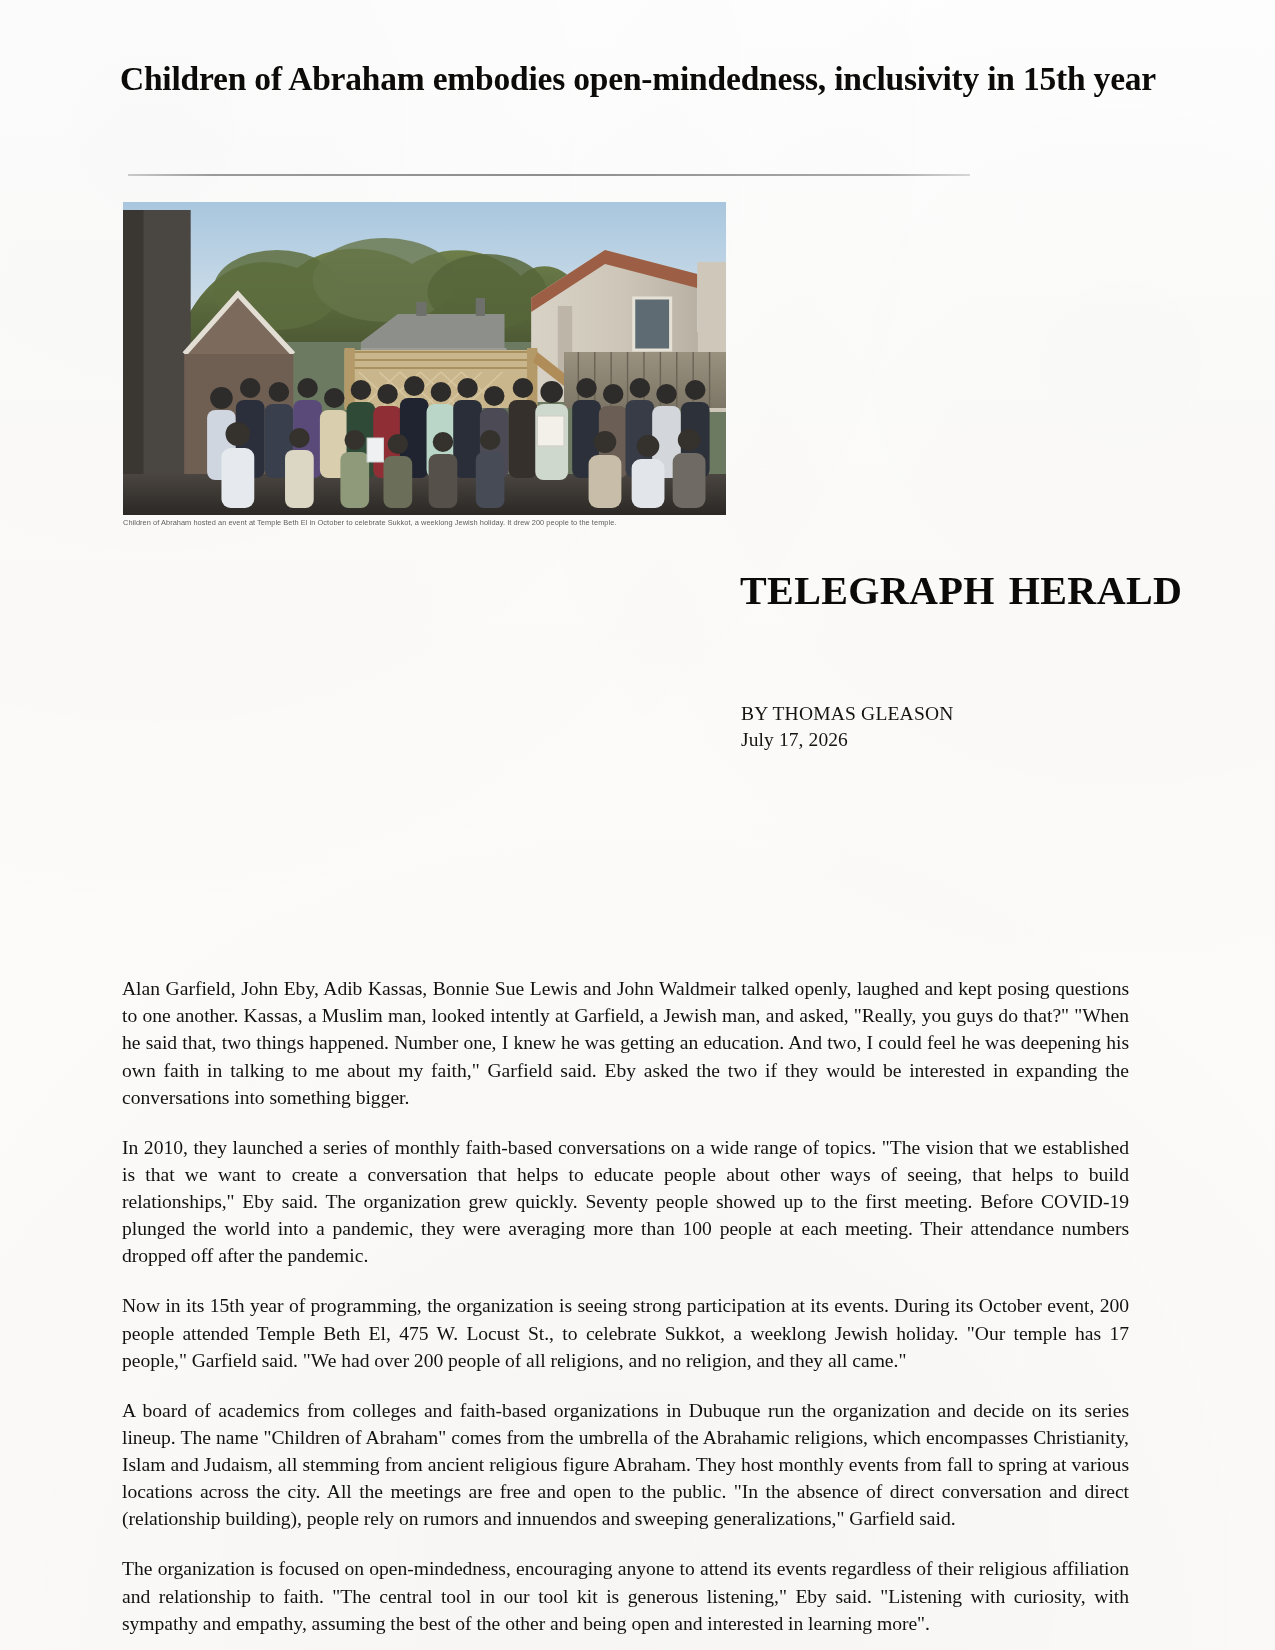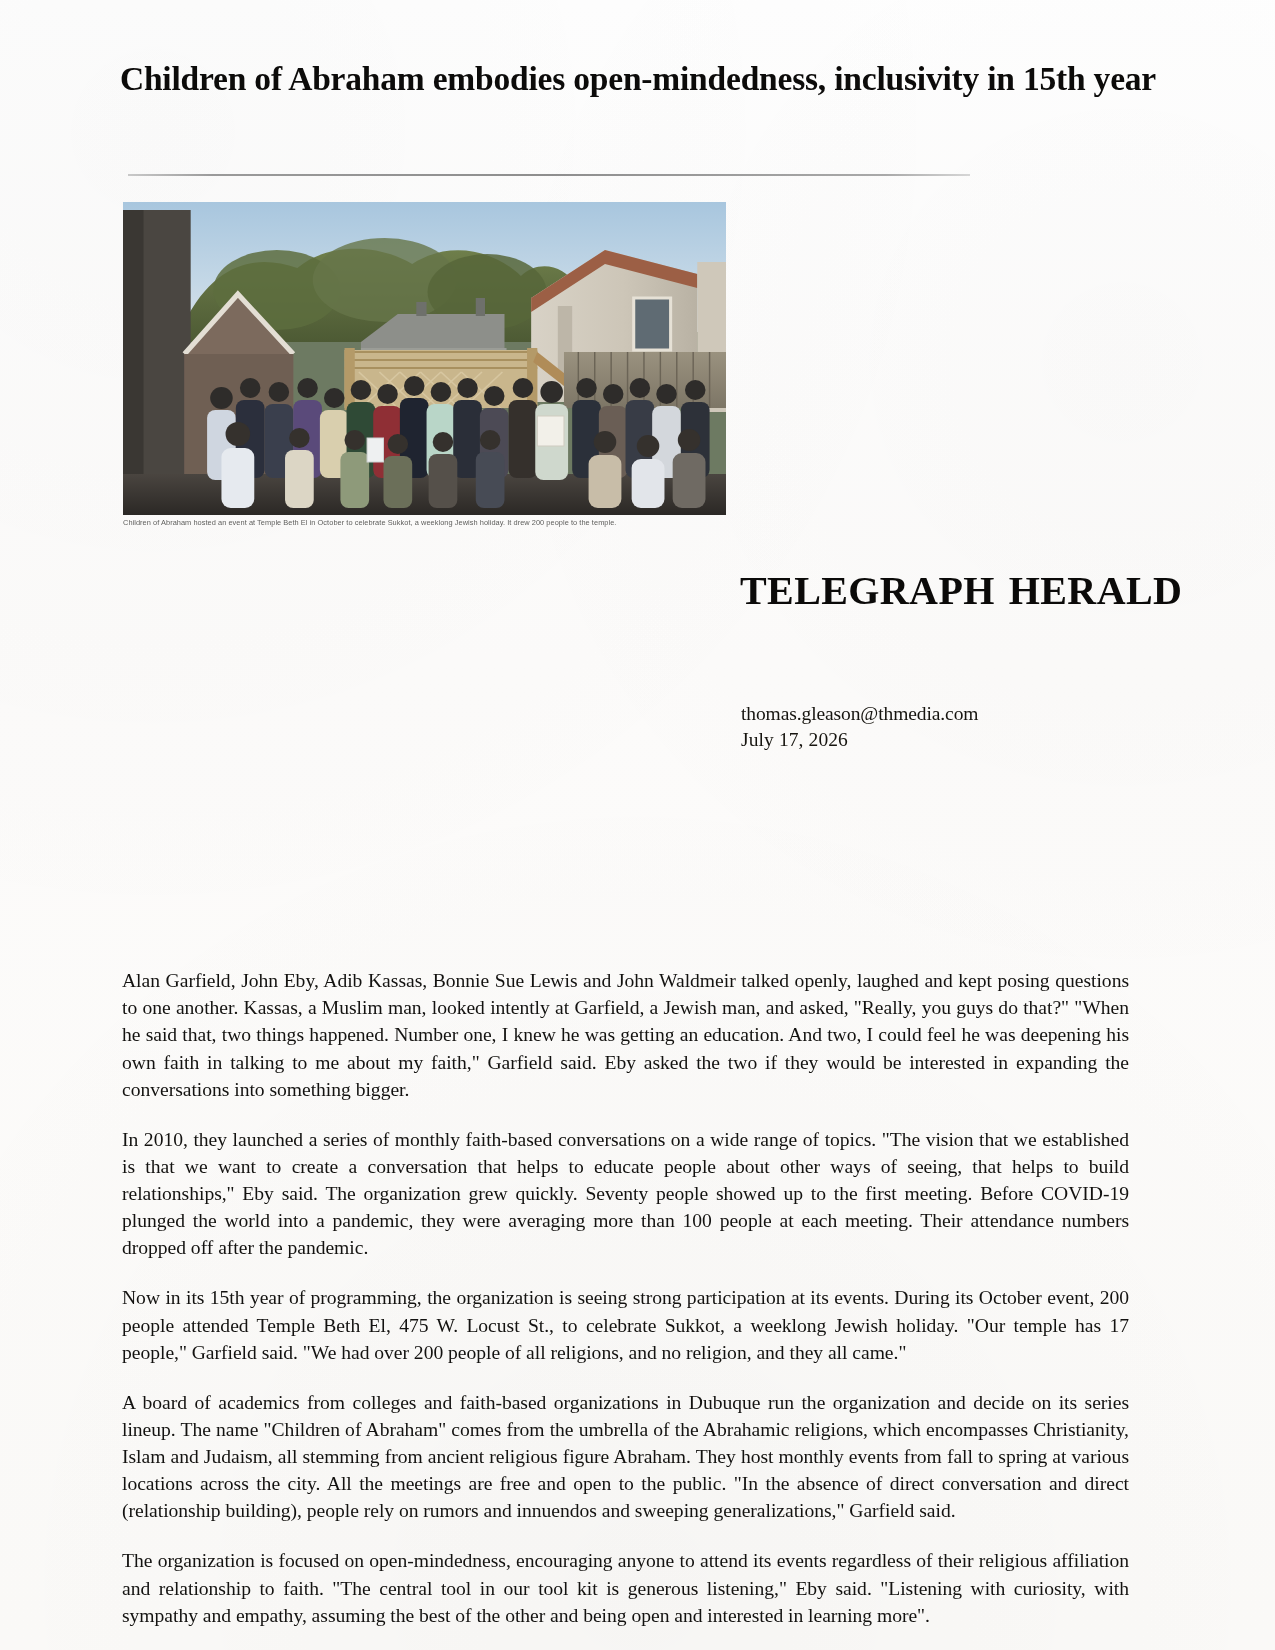--- a/index.html
+++ b/index.html
@@ -119,21 +119,21 @@
   .byline .date { letter-spacing: 0.1px; }
 
   
   .body-col {
     position: absolute;
     left: 122px;
     top: 478px;
     width: 1007px;
   }
   .body-col p {
-    margin: 0 0 23px 0;
+    margin: 8px 0 23px 0;
     font-family: "Liberation Serif", "DejaVu Serif", serif;
     font-size: 19.6px;
     line-height: 1.385;
     text-align: justify;
     text-justify: inter-word;
     color: #131210;
     letter-spacing: -0.03px;
   }
   .body-col p:last-child { margin-bottom: 0; }
 </style>
@@ -305,21 +305,21 @@
       </svg>
     </div>
     <div class="photo-caption">Children of Abraham hosted an event at Temple Beth El in October to celebrate Sukkot, a weeklong Jewish holiday. It drew 200 people to the temple.</div>
   </div>
 
   <div class="masthead">
     <span>TELEGRAPH</span><span class="gap"></span><span>HERALD</span>
   </div>
 
   <div class="byline">
-    <div class="email">thomas.gleason@thmedia.com</div>
+    <div class="author">BY THOMAS GLEASON</div>
     <div class="date">July 17, 2026</div>
   </div>
 
   <div class="body-col">
     <p>Alan Garfield, John Eby, Adib Kassas, Bonnie Sue Lewis and John Waldmeir talked openly, laughed and kept posing questions to one another.  Kassas, a Muslim man, looked intently at Garfield, a Jewish man, and asked, "Really, you guys do that?" "When he said that, two things happened. Number one, I knew he was getting an education. And two, I could feel he was deepening his own faith in talking to me about my faith," Garfield said.  Eby asked the two if they would be interested in expanding the conversations into something bigger.</p>
     <p>In 2010, they launched a series of monthly faith-based conversations on a wide range of topics.  "The vision that we established is that we want to create a conversation that helps to educate people about other ways of seeing, that helps to build relationships," Eby said. The organization grew quickly. Seventy people showed up to the first meeting.  Before COVID-19 plunged the world into a pandemic, they were averaging more than 100 people at each meeting.  Their attendance numbers dropped off after the pandemic.</p>
     <p>Now in its 15th year of programming, the organization is seeing strong participation at its events.  During its October event, 200 people attended Temple Beth El, 475 W. Locust St., to celebrate Sukkot, a weeklong Jewish holiday.  "Our temple has 17 people," Garfield said. "We had over 200 people of all religions, and no religion, and they all came."</p>
     <p>A board of academics from colleges and faith-based organizations in Dubuque run the organization and decide on its series lineup.  The name "Children of Abraham" comes from the umbrella of the Abrahamic religions, which encompasses Christianity, Islam and Judaism, all stemming from ancient religious figure Abraham.  They host monthly events from fall to spring at various locations across the city.  All the meetings are free and open to the public. "In the absence of direct conversation and direct (relationship building), people rely on rumors and innuendos and sweeping generalizations," Garfield said.</p>
     <p>The organization is focused on open-mindedness, encouraging anyone to attend its events regardless of their religious affiliation and relationship to faith. "The central tool in our tool kit is generous listening," Eby said. "Listening with curiosity, with sympathy and empathy, assuming the best of the other and being open and interested in learning more".</p>
 

